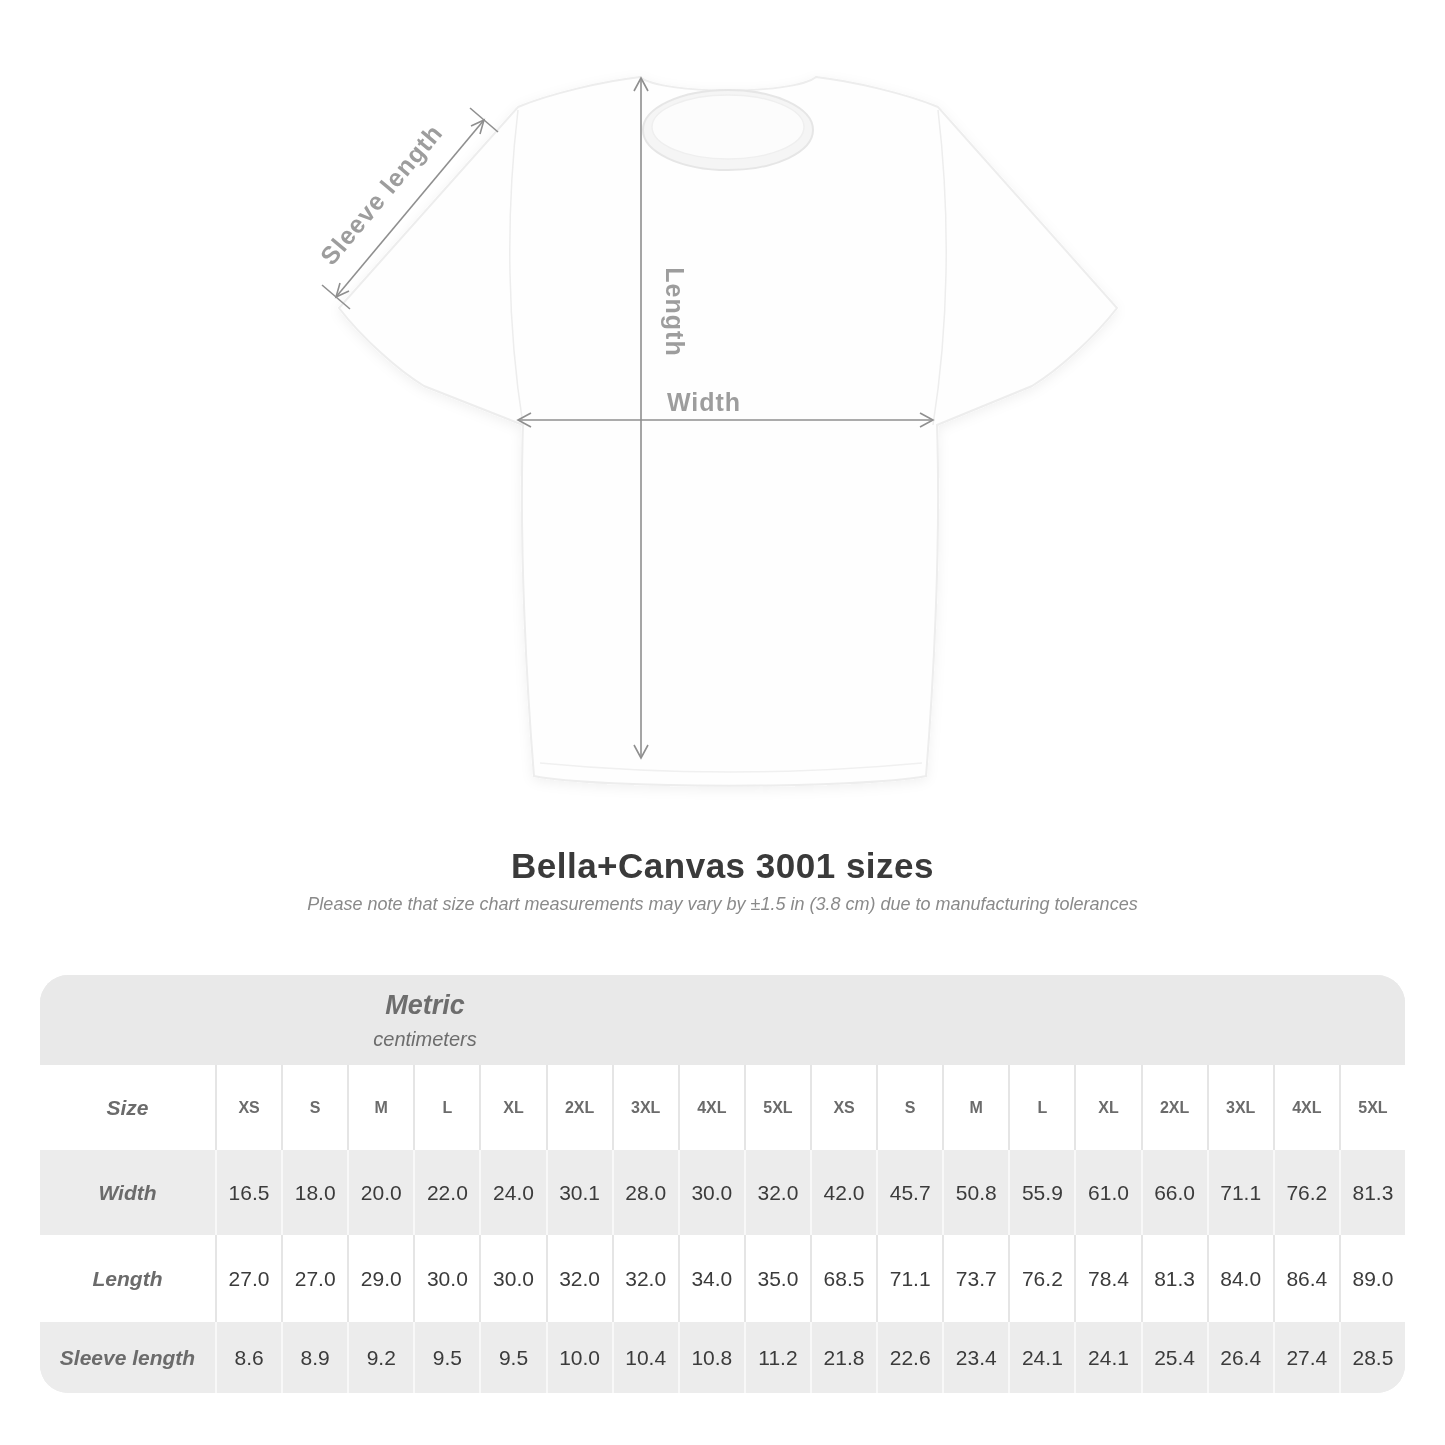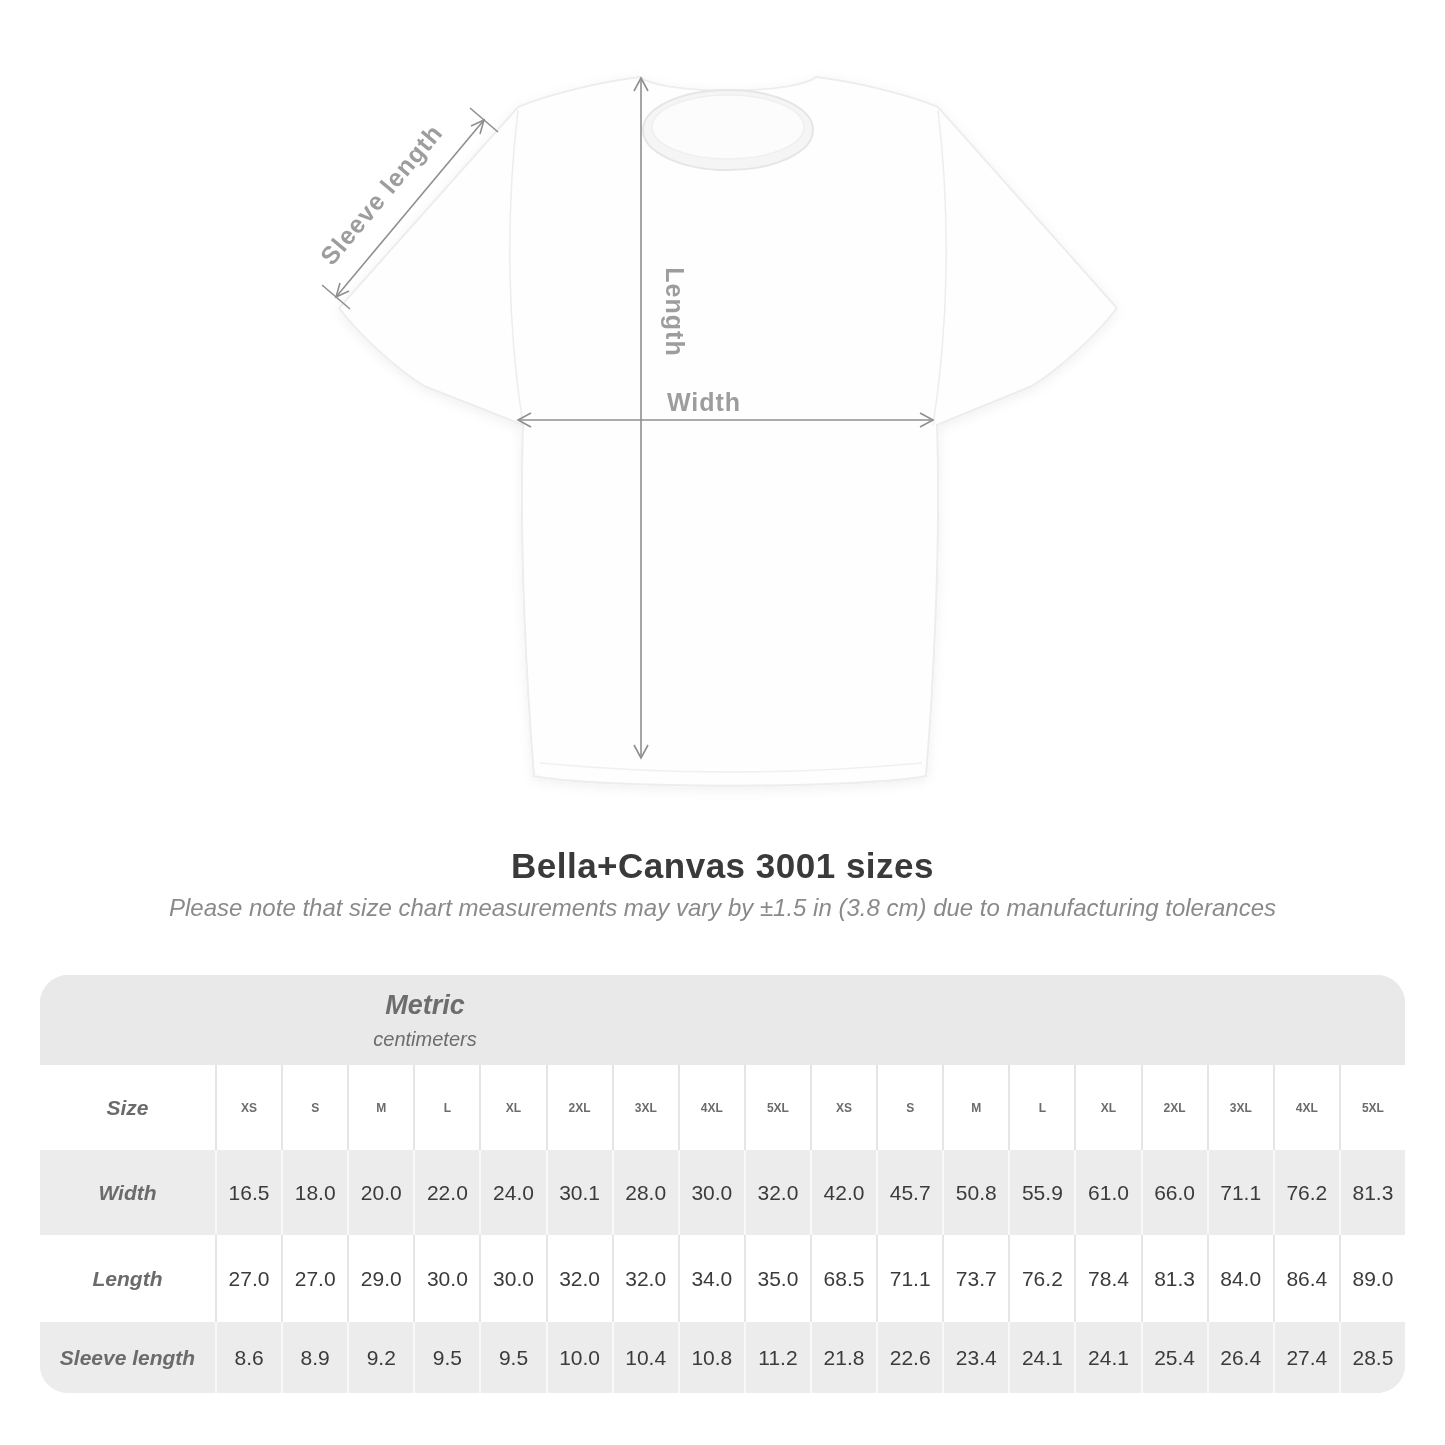--- a/index.html
+++ b/index.html
@@ -12,21 +12,21 @@
   .dim-line{stroke:#8f8f8f;stroke-width:1.6;fill:none;}
   .dim-label{font-family:"Liberation Sans","DejaVu Sans",sans-serif;font-weight:bold;
              font-size:25px;fill:#9d9d9d;letter-spacing:1px;}
   
   .chart-title{
     position:absolute;left:0;top:846px;width:1445px;text-align:center;
     font-size:35px;font-weight:bold;color:#3a3a3a;letter-spacing:0.5px;
   }
   .chart-subtitle{
     position:absolute;left:0;top:894px;width:1445px;text-align:center;
-    font-size:24px;font-style:italic;color:#8a8a8a;
+    font-size:18px;font-style:italic;color:#8a8a8a;
   }
   
   .size-table{
     position:absolute;left:40px;top:975px;width:1365px;height:418px;
     background:#e9e9e9;border-radius:28px;overflow:hidden;
   }
   .band{display:grid;grid-template-columns:770px 595px;height:90px;background:#e9e9e9;}
   .band-cell{display:flex;flex-direction:column;align-items:center;justify-content:center;}
   .unit-name{font-size:27px;font-weight:bold;font-style:italic;color:#6d6d6d;}
   .unit-sub{font-size:20px;font-style:italic;color:#6d6d6d;margin-top:7px;}
@@ -34,21 +34,21 @@
   .r-size{height:85px;}
   .r-w{height:85px;}
   .r-l{height:87px;}
   .r-s{height:71px;}
   .cell{display:flex;align-items:center;justify-content:center;}
   .r-size .cell{background:#ffffff;border-left:2px solid #e5e5e5;}
   .row-white .cell{background:#ffffff;border-left:2px solid #e5e5e5;}
   .row-gray .cell{background:#ececec;border-left:2px solid #f8f8f8;}
   .grid-row .cell:first-child{border-left:none;font-style:italic;}
   .size-h{font-size:21px;font-weight:bold;color:#6b6b6b;}
-  .size-code{font-size:12px;font-weight:bold;color:#6b6b6b;}
+  .size-code{font-size:16px;font-weight:bold;color:#6b6b6b;}
   .row-label{font-size:21px;font-weight:bold;color:#6b6b6b;}
   .val{font-size:21px;color:#3b3b3b;}
 </style>
 </head>
 <body>
 
 <div id="canvas">
 
   <svg id="diagram" viewBox="0 0 1445 840">
     <defs>

